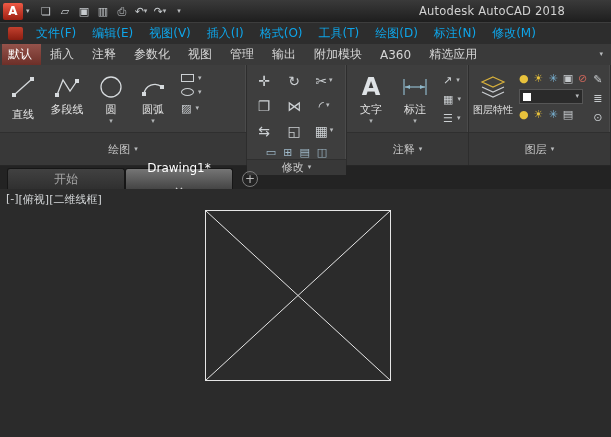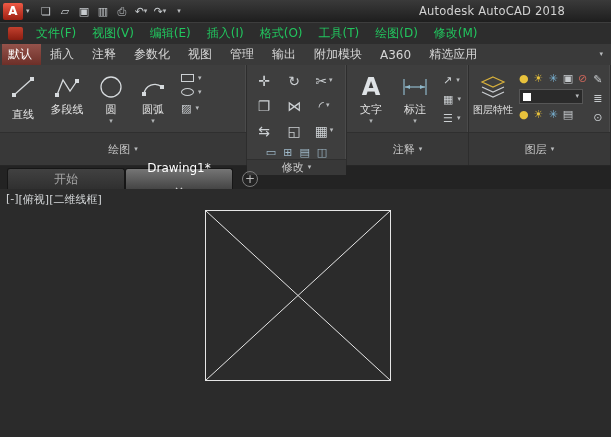--- a/index.html
+++ b/index.html
@@ -14,21 +14,21 @@
               color:#fff;font-weight:bold;font-size:12px;display:flex;align-items:center;justify-content:center;}
   .chev{font-size:7px;color:#b9bcbe;line-height:1;}
   .qat{display:flex;align-items:center;gap:2px;margin-left:2px;}
   .qat-btn{min-width:17px;height:18px;display:flex;align-items:center;justify-content:center;color:#c6cacd;font-size:11px;}
   .win-title{position:absolute;right:46px;top:0;height:22px;display:flex;align-items:center;
              font-size:11.5px;color:#d2d2d2;letter-spacing:.2px;}
 
   
   .menubar{height:22px;background:#2d2d2d;border-top:1px solid #3d3d3d;display:flex;align-items:center;padding-left:3px;}
   .mb-icon{width:15px;height:13px;background:linear-gradient(#c2402e,#8a1d10);border-radius:2px;margin:0 5px;}
-  .menu-item{padding:3px 8px;font-size:12px;color:#22c55e;white-space:nowrap;}
+  .menu-item{padding:3px 8px;font-size:12px;color:#0ea5e9;white-space:nowrap;}
 
   
   .rtabs{height:21px;background:#3a3a3a;display:flex;align-items:stretch;padding-left:2px;position:relative;}
   .rtab{display:flex;align-items:center;padding:0 9px;font-size:12px;color:#d6d6d6;white-space:nowrap;}
   .rtab.active{background:linear-gradient(#95534b,#6d2f28);color:#fff;padding-left:6px;}
   .rtabs-right{position:absolute;right:8px;top:0;height:21px;display:flex;align-items:center;gap:7px;color:#b9bcbe;}
 
   
   .rbody{height:101px;background:#3e3e3e;display:flex;border-bottom:1px solid #262626;}
   .rpanel{display:flex;flex-direction:column;border-right:1px solid #2d2d2d;box-shadow:inset -1px 0 0 #4a4a4a;}
@@ -115,26 +115,27 @@
       <span class="qat-btn">
           <span class="chev">▾</span>
         </span>
     </div>
     <div class="win-title">Autodesk AutoCAD 2018</div>
   </div>
 
   <div class="menubar">
     <span class="mb-icon"></span>
     <span class="menu-item">文件(F)</span>
+    <span class="menu-item">编辑(E)</span>
     <span class="menu-item">视图(V)</span>
-    <span class="menu-item">编辑(E)</span>
     <span class="menu-item">插入(I)</span>
     <span class="menu-item">格式(O)</span>
     <span class="menu-item">工具(T)</span>
     <span class="menu-item">绘图(D)</span>
+    <span class="menu-item">标注(N)</span>
     <span class="menu-item">修改(M)</span>
   </div>
 
   <div class="rtabs">
     <span class="rtab active">默认</span>
     <span class="rtab">插入</span>
     <span class="rtab">注释</span>
     <span class="rtab">参数化</span>
     <span class="rtab">视图</span>
     <span class="rtab">管理</span>

